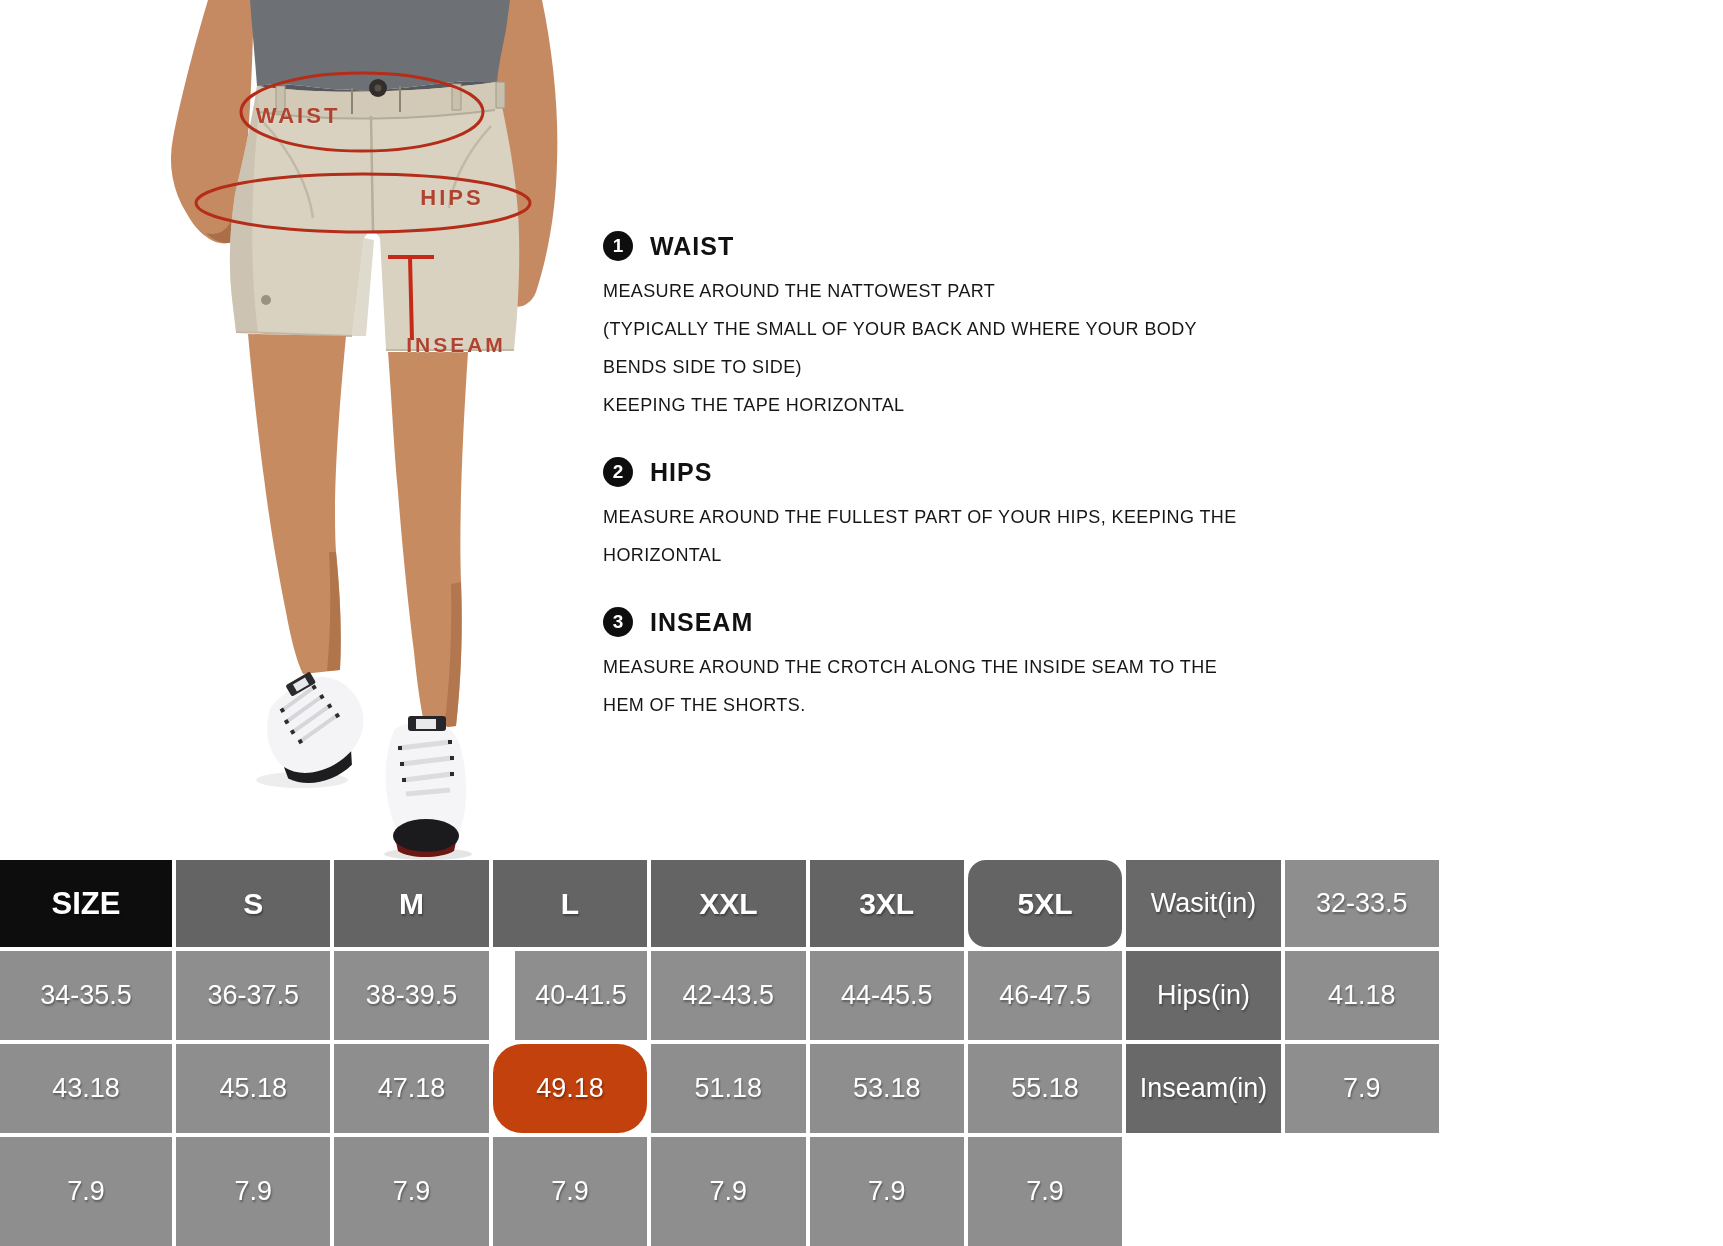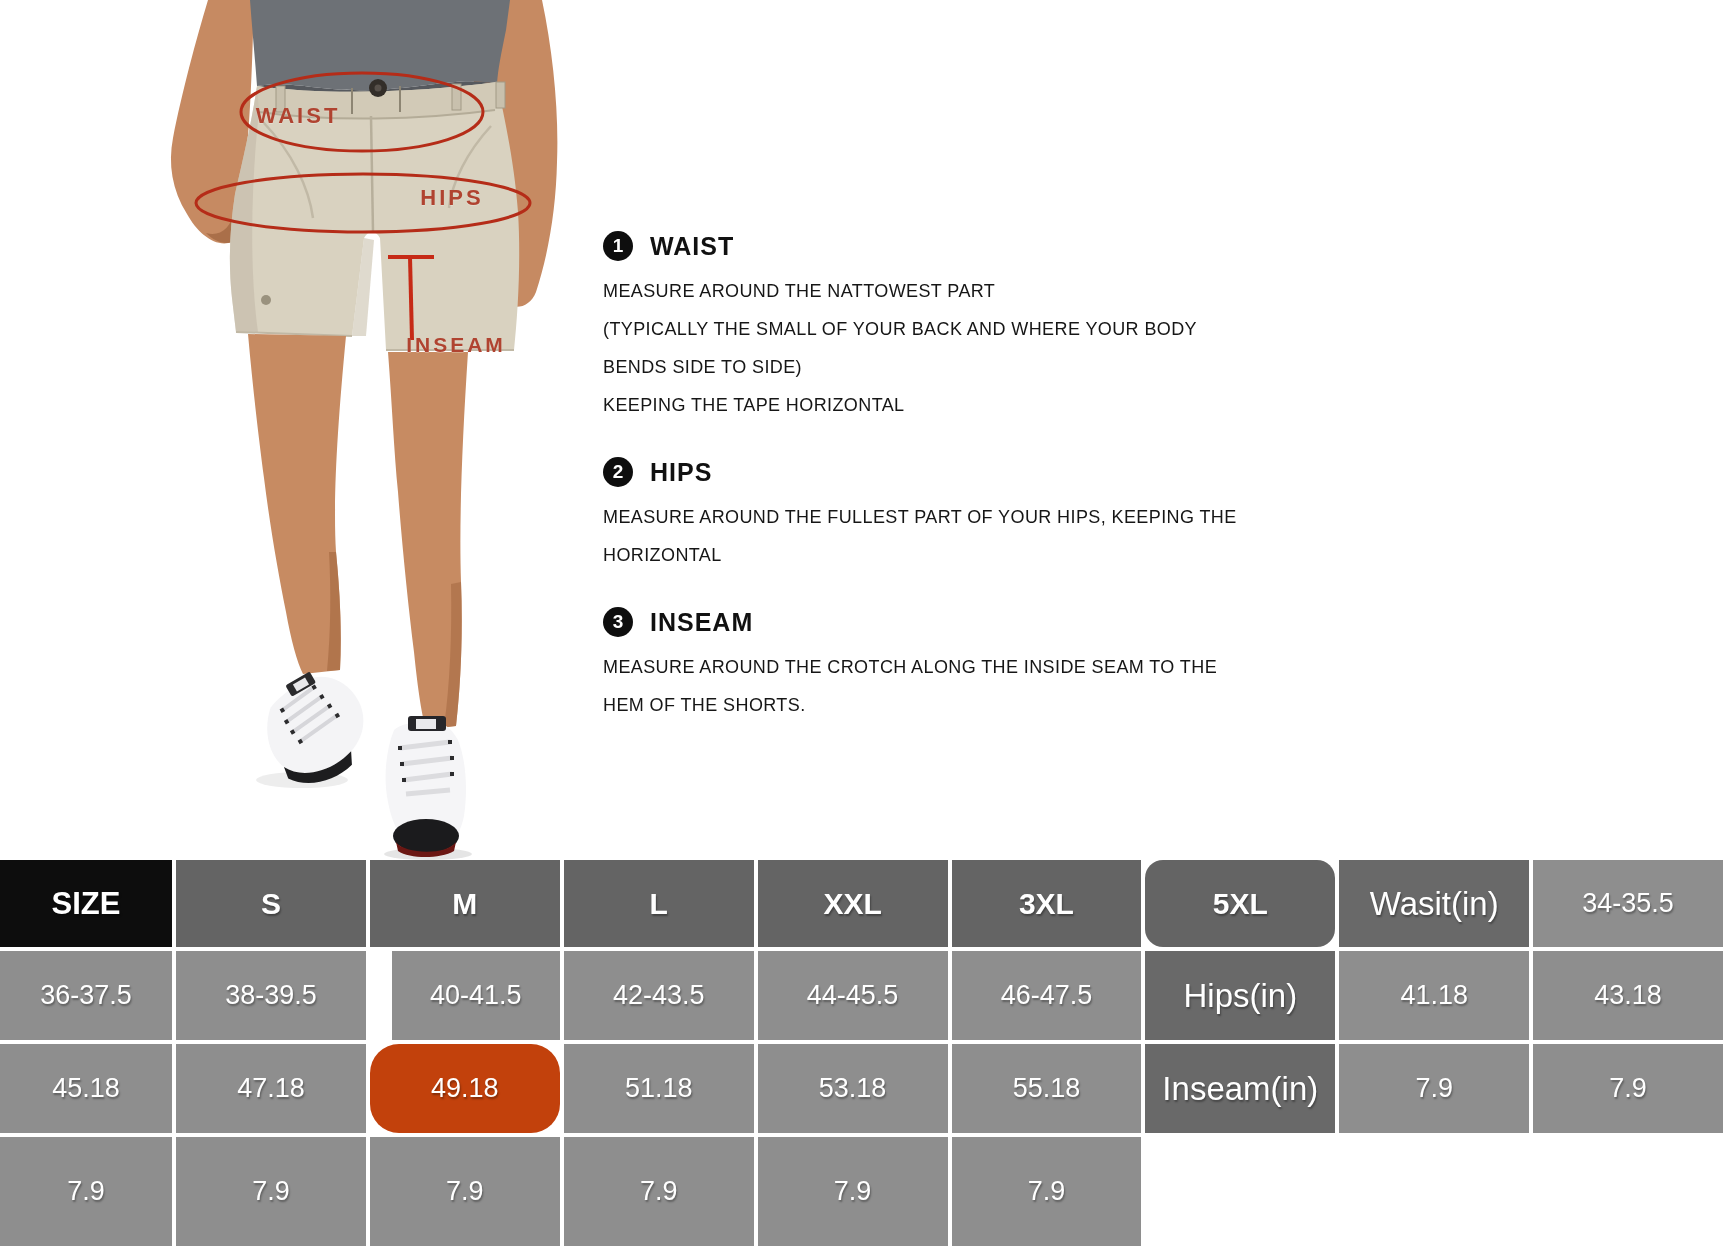--- a/index.html
+++ b/index.html
@@ -21,31 +21,31 @@
   .sec-head { display:flex; align-items:center; gap:17px; height:36px; margin-bottom:8px; }
   .bullet {
     width:30px; height:30px; border-radius:50%; background:#0e0e0e; color:#ffffff;
     display:flex; align-items:center; justify-content:center;
     font-size:19px; font-weight:bold; flex:0 0 auto;
   }
   .sec-title { font-size:25px; font-weight:bold; color:#111111; letter-spacing:1px; }
   .sec-line { font-size:18px; line-height:38px; color:#161616; letter-spacing:0.4px; }
   
   .size-table {
-    position:absolute; left:0; top:860px; width:1723px; height:386px;
+    position:absolute; left:0; top:860px; width:1439px; height:386px;
     display:grid; grid-template-columns:172px repeat(8, 1fr);
     grid-template-rows:87px 89px 89px 1fr; gap:4px; background:#ffffff;text-align:center;
   }
   .cell {
     display:flex; align-items:center; justify-content:center;
     color:#ffffff; text-shadow:1px 2px 2px rgba(0,0,0,0.35);
   }
   .cell.head      { font-weight:bold; font-size:30px; }
   .cell.size-head { font-weight:bold; font-size:31px; }
-  .cell.rowlabel  { font-size:33px; }
+  .cell.rowlabel  { font-size:27px; }
   .cell.data      { font-size:27px; }
 </style>
 </head>
 <body>
 
 <div class="page">
 
   <div class="figure">
     <svg width="620" height="860" viewBox="0 0 620 860">
 
@@ -145,20 +145,21 @@
 
   <div class="size-table" id="size-table">
       <div class="cell size-head" style="background: rgb(13, 13, 13); color: rgb(255, 255, 255);">SIZE</div>
       <div class="cell head" style="background: rgb(100, 100, 100); color: rgb(255, 255, 255);">S</div>
       <div class="cell head" style="background: rgb(100, 100, 100); color: rgb(255, 255, 255);">M</div>
       <div class="cell head" style="background: rgb(100, 100, 100); color: rgb(255, 255, 255);">L</div>
       <div class="cell head" style="background: rgb(100, 100, 100); color: rgb(255, 255, 255);">XXL</div>
       <div class="cell head" style="background: rgb(100, 100, 100); color: rgb(255, 255, 255);">3XL</div>
       <div class="cell head" style="background: rgb(100, 100, 100); color: rgb(255, 255, 255); border-radius: 18px;">5XL</div>
       <div class="cell rowlabel" style="background: rgb(105, 105, 105); color: rgb(255, 255, 255);">Wasit(in)</div>
+      <div class="cell data" style="background: rgb(142, 142, 142); color: rgb(255, 255, 255);">32-33.5</div>
       <div class="cell data" style="background: rgb(142, 142, 142); color: rgb(255, 255, 255);">34-35.5</div>
       <div class="cell data" style="background: rgb(142, 142, 142); color: rgb(255, 255, 255);">36-37.5</div>
       <div class="cell data" style="background: rgb(142, 142, 142); color: rgb(255, 255, 255);">38-39.5</div>
       <div class="cell data" style="background: rgb(142, 142, 142); color: rgb(255, 255, 255); margin-left: 22px;">40-41.5</div>
       <div class="cell data" style="background: rgb(142, 142, 142); color: rgb(255, 255, 255);">42-43.5</div>
       <div class="cell data" style="background: rgb(142, 142, 142); color: rgb(255, 255, 255);">44-45.5</div>
       <div class="cell data" style="background: rgb(142, 142, 142); color: rgb(255, 255, 255);">46-47.5</div>
       <div class="cell rowlabel" style="background: rgb(105, 105, 105); color: rgb(255, 255, 255);">Hips(in)</div>
       <div class="cell data" style="background: rgb(142, 142, 142); color: rgb(255, 255, 255);">41.18</div>
       <div class="cell data" style="background: rgb(142, 142, 142); color: rgb(255, 255, 255);">43.18</div>

